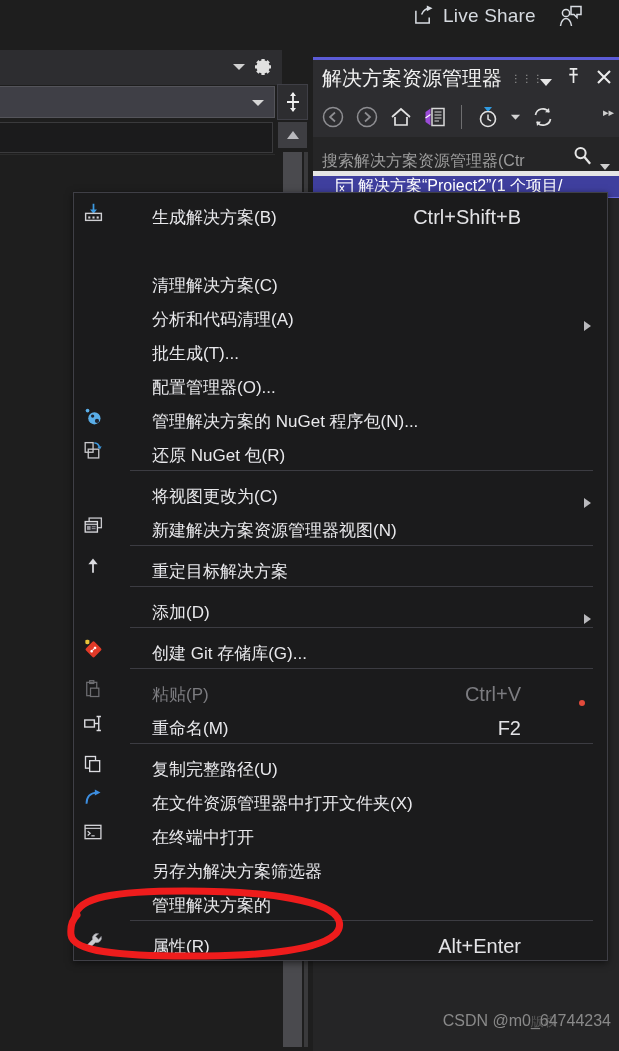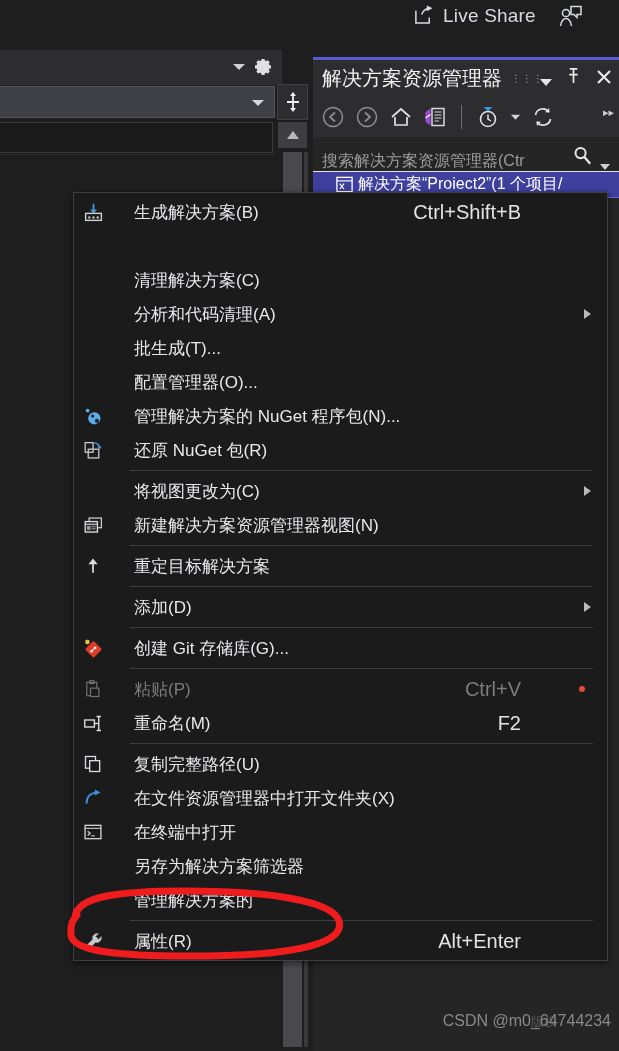--- a/index.html
+++ b/index.html
@@ -113,38 +113,38 @@
     font-family: "Liberation Sans", sans-serif;
   }
   .se-search input::placeholder { color: #9d9d9d; }
   .se-srch-caret {
     width: 0; height: 0; border-left: 5px solid transparent;
     border-right: 5px solid transparent; border-top: 6px solid #cfcfcf;
     margin: 0 9px 0 7px;
   }
   .se-row-sel {
     position: absolute; left: 0; top: 114px; width: 306px; height: 27px;
-    background: #3f3f9e; border-top: 1px solid #e5e5e5; border-bottom:1px solid #6a6ae0;
+    background: #3f3f9e; border-top: 5px solid #e5e5e5; border-bottom:1px solid #6a6ae0;
     display: flex; align-items: center; overflow: hidden;
   }
   .se-row-sel .rowtext { color: #ffffff; font-size: 16px; white-space: nowrap; margin-left: 4px; }
   .se-body {
     position: absolute; left: 0; top: 141px; width: 306px; height: 853px; background: #252526;
   }
 
   
   .ctxmenu {
     position: absolute; left: 73px; top: 192px; width: 535px;
     background: #1b1b1c; border: 1px solid #3f3f46;
     padding: 2px 0 2px 0;
     box-shadow: 0 2px 7px rgba(0,0,0,.55);
   }
   .mi {
-    position: relative; height: 34px; display: flex; align-items: center;
-    color: #e9e9ec; font-size: 17px; cursor: default;
+    position: relative; height: 34px; display: flex; align-items: flex-end;
+    color: #e9e9ec; font-size: 17px; cursor: default; gap: 18px;
   }
   .mi .ico { width: 38px; height: 34px; display:flex; align-items:center; justify-content:center; flex: 0 0 38px; }
   .mi .label { margin-left: 22px; white-space: nowrap; }
   .mi .accel { position: absolute; right: 86px; color: #e3e3e6; font-size: 20px; white-space: nowrap; }
   .mi.disabled .label, .mi.disabled .accel { color: #7c7c80; }
   .mi .sub-arrow {
     position: absolute; right: 16px; width: 0; height: 0;
     border-top: 5px solid transparent; border-bottom: 5px solid transparent;
     border-left: 7px solid #b9b9bd;
   }

